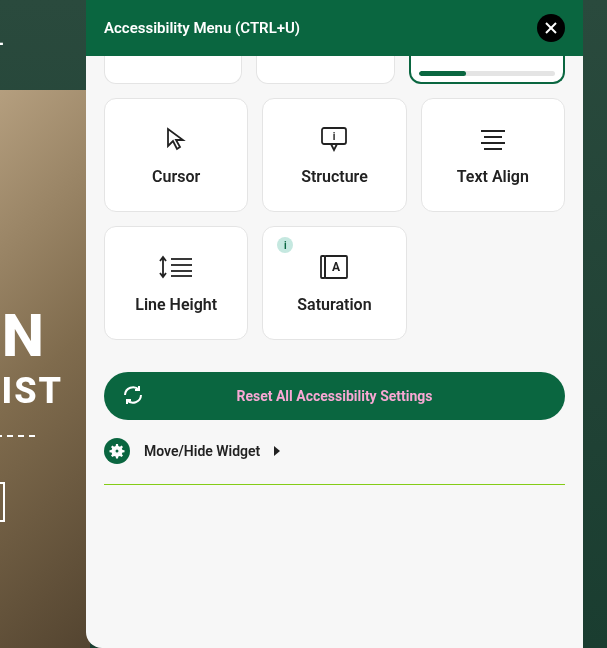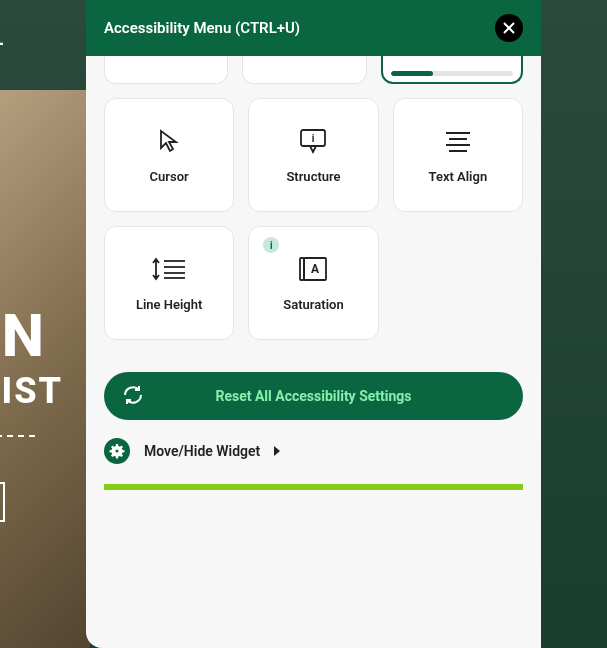--- a/index.html
+++ b/index.html
@@ -70,21 +70,21 @@
       left: -30px;
       width: 35px;
       height: 40px;
       border: 2px solid white;
       z-index: 3;
     }
     .panel {
       position: absolute;
       top: 0;
       left: 86px;
-      width: 455px;
+      width: 497px;
       height: 648px;
       z-index: 10;
       display: flex;
       flex-direction: column;
     }
     .panel-header {
       background: #0a6640;
       color: white;
       padding: 14px 18px;
       display: flex;
@@ -168,21 +168,21 @@
       cursor: pointer;
       position: relative;
     }
     .card-icon {
       height: 28px;
       display: flex;
       align-items: center;
       justify-content: center;
     }
     .card-label {
-      font-size: 13px;
+      font-size: 16px;
       font-weight: 600;
       color: #222;
     }
     .info-badge {
       position: absolute;
       top: 10px;
       left: 14px;
       width: 16px;
       height: 16px;
       border-radius: 50%;
@@ -193,21 +193,21 @@
       display: flex;
       align-items: center;
       justify-content: center;
     }
     .card-last {
       grid-column: 1;
     }
     .reset-btn {
       margin-top: 32px;
       background: #0a6640;
-      color: #86efac;
+      color: #f9a8d4;
       border-radius: 28px;
       height: 48px;
       display: flex;
       align-items: center;
       justify-content: center;
       gap: 12px;
       cursor: pointer;
       font-size: 14px;
       font-weight: 700;
       position: relative;
@@ -215,21 +215,21 @@
     .reset-icon {
       position: absolute;
       left: 18px;
     }
     .move-hide {
       display: flex;
       align-items: center;
       gap: 14px;
       margin-top: 18px;
       padding-bottom: 20px;
-      border-bottom: 6px solid #84cc16;
+      border-bottom: 1px solid #84cc16;
       cursor: pointer;
     }
     .gear-circle {
       width: 26px;
       height: 26px;
       border-radius: 50%;
       background: #0a6640;
       display: flex;
       align-items: center;
       justify-content: center;

